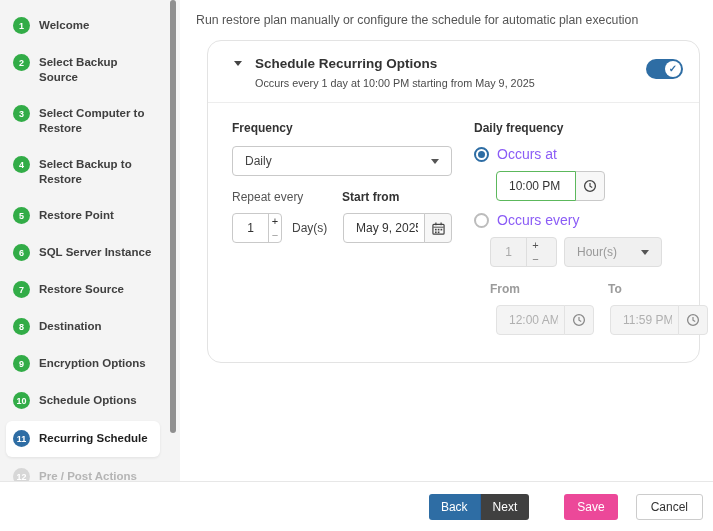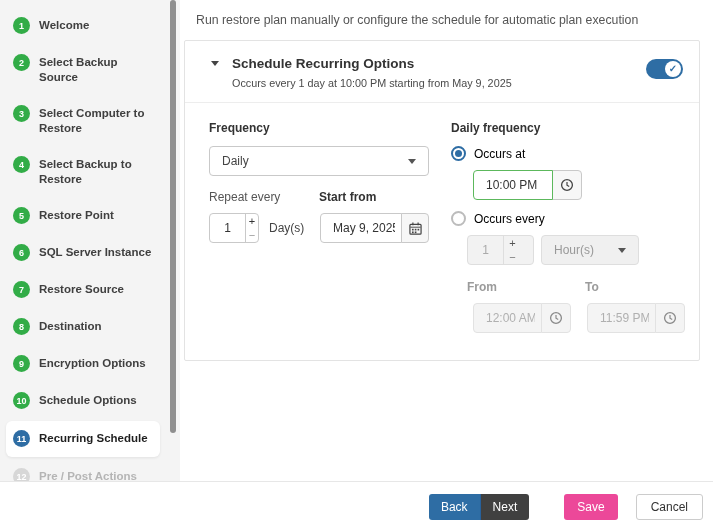--- a/index.html
+++ b/index.html
@@ -34,22 +34,22 @@
     padding:10px 6px 10px 7px; box-shadow:0 1px 3px rgba(0,0,0,.08);
   }
   .step.active .step-num { background:#2e6da4;text-align:center; }
   .step.active .step-label { color:#1f1f1f; }
   .step.disabled .step-num { background:#d7d7d7; }
   .step.disabled .step-label { color:#b5b5b5; }
   
   .content { position:absolute; left:180px; top:0; right:0; }
   .desc { margin:13px 0 12px 16px; font-size:12.3px; color:#555; }
   .card {
-    margin:13px 13px 0 4px; background:#fff;
-    border:1px solid #e3e3e3; border-radius:2px;
+    margin:13px 13px 0 27px; background:#fff;
+    border:1px solid #e3e3e3; border-radius:14px;
   }
   .card-header {
     display:flex; align-items:flex-start;
     padding:15px 16px 13px 26px; border-bottom:1px solid #ededed;
   }
   .caret-btn { margin:5px 13px 0 0; cursor:pointer; }
   .tri-down {
     display:block; width:0; height:0;
     border-left:4px solid transparent; border-right:4px solid transparent;
     border-top:5px solid #444;
@@ -108,21 +108,21 @@
     display:flex; align-items:center; justify-content:center; cursor:pointer;
   }
   .radio-row { display:flex; align-items:center; margin-bottom:9px; }
   .radio {
     flex:none; width:15px; height:15px; border-radius:50%;
     border:2px solid #2e6da4; background:#fff; margin-right:8px;
     display:flex; align-items:center; justify-content:center; cursor:pointer;
   }
   .radio .dot { width:7px; height:7px; border-radius:50%; background:#2e6da4; }
   .radio.off { border-color:#bcbcbc; }
-  .radio-label { font-size:12px; color:#000000; }
+  .radio-label { font-size:14px; color:#8b5cf6; }
   .indent { margin-left:16px; }
   .time-group { margin-bottom:11px; width:fit-content; }
   .time-input-valid { border-color:#5cb85c; width:80px; }
   .clock-btn { width:30px; }
   .disabled-row { display:flex; margin-left:16px; }
   .stepper.disabled { width:67px; background:#f2f2f2; border-color:#dedede; }
   .stepper.disabled .num { color:#aaa; }
   .stepper.disabled .spin { border-left-color:#dedede; }
   .stepper.disabled .plus { color:#555; }
   .stepper.disabled .minus { color:#777; }

